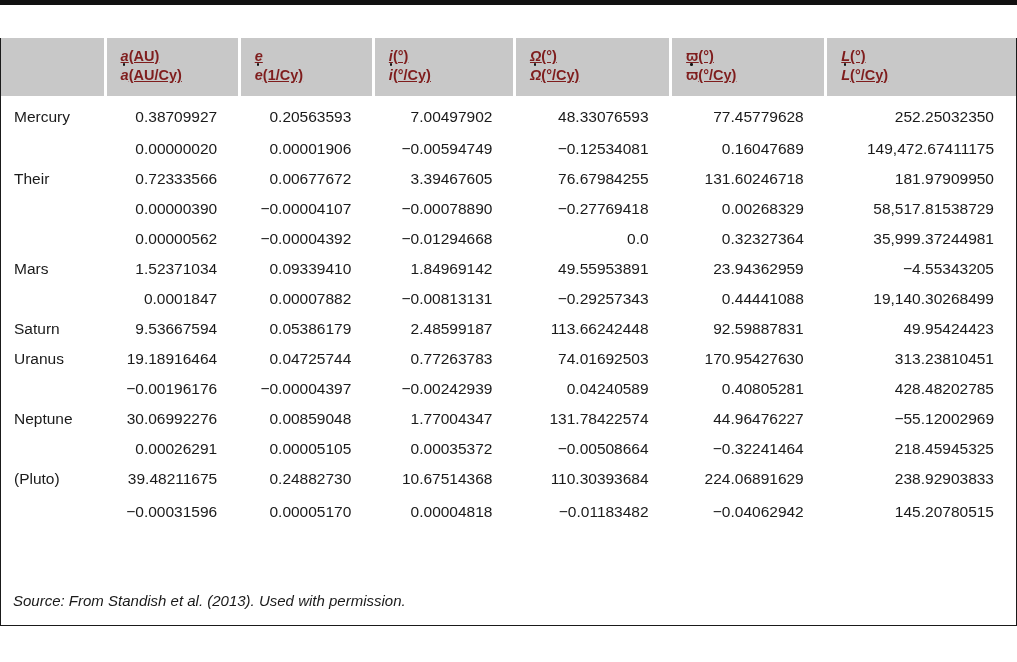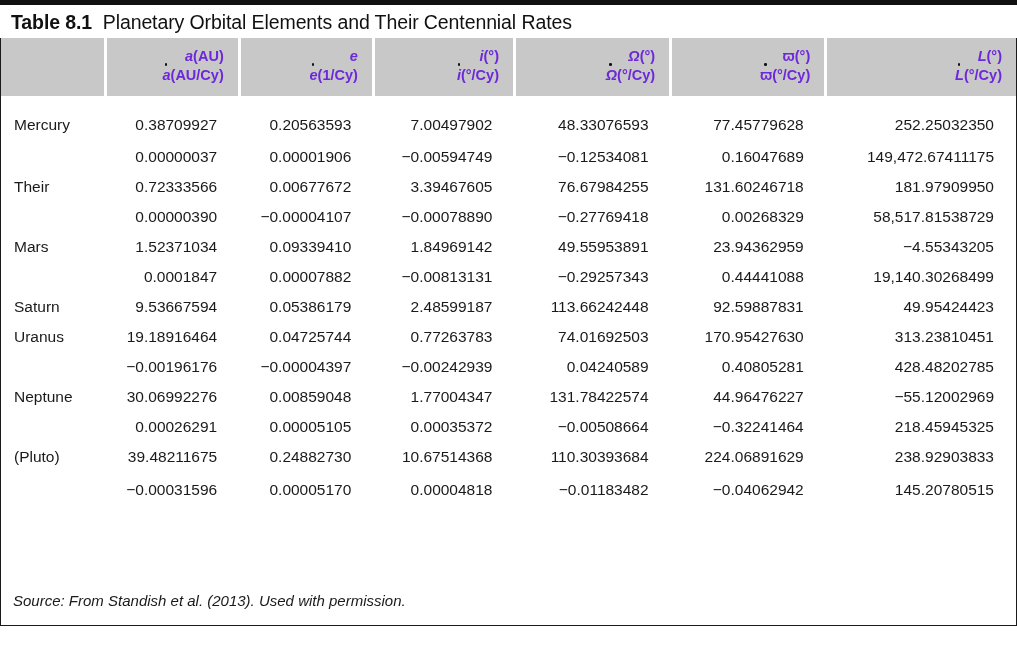--- a/index.html
+++ b/index.html
@@ -85,23 +85,24 @@
     background: #c8c8c8;
     border: none;
     border-right: 3px solid #ffffff;
     padding: 9px 14px 11px 14px;
     height: 54px;
     vertical-align: middle;
     box-sizing: border-box;
     font-weight: bold;
     font-size: 14.5px;
     line-height: 19px;
-    text-align: right;
-    color: #6d28d9;
+    text-align: left;
+    color: #7f1d1d;
     white-space: nowrap;
+    text-decoration: underline;
   }
   thead th:last-child { border-right: none; }
   thead th.h-label { padding: 0; }
 
   .hdr-line { display: block; }
   .hdr-line .sym {
     font-style: italic;
     font-weight: bold;
   }
   .hdr-line .sym-up {
@@ -141,21 +142,21 @@
     font-size: 15.5px;
   }
   tbody td.num {
     text-align: right;
     padding-right: 22px;
     font-variant-numeric: tabular-nums;
   }
   tbody tr.rate td.num {
     padding-right: 22px;
   }
-  tbody tr.first-body td { padding-top: 12px; height: 34px; margin-top: 24px; }
+  tbody tr.first-body td { padding-top: 4px; height: 34px; margin-top: 24px; }
   tbody tr.last-body td  { padding-bottom: 7px; height: 35px; }
 
   
   .source-box {
     position: absolute;
     left: 0;
     top: 580px;
     width: 1017px;
     height: 46px;
     box-sizing: border-box;
@@ -179,23 +180,20 @@
     white-space: nowrap;
   }
 </style>
 </head>
 <body>
 
 <div class="table-figure">
 
   <div class="top-rule"></div>
 
-  <div class="caption">
-    <span class="cap-num">Table 8.1</span><span>&nbsp;&nbsp;</span><span class="cap-title">Planetary Orbital Elements and Their Centennial Rates</span>
-  </div>
 
   <div class="table-box">
     <table class="grid">
       <colgroup>
         <col class="c-label">
           <col class="c-a">
           <col class="c-e">
           <col class="c-i">
           <col class="c-node">
           <col class="c-peri">
@@ -242,21 +240,21 @@
           <td class="name">Mercury</td>
           <td class="num">0.38709927</td>
           <td class="num">0.20563593</td>
           <td class="num">7.00497902</td>
           <td class="num">48.33076593</td>
           <td class="num">77.45779628</td>
           <td class="num">252.25032350</td>
         </tr>
         <tr class="rate">
           <td class="name"></td>
-          <td class="num">0.00000037</td>
+          <td class="num">0.00000020</td>
           <td class="num">0.00001906</td>
           <td class="num">−0.00594749</td>
           <td class="num">−0.12534081</td>
           <td class="num">0.16047689</td>
           <td class="num">149,472.67411175</td>
         </tr>
 
         <tr class="value-row">
           <td class="name">Their</td>
           <td class="num">0.72333566</td>
@@ -269,20 +267,29 @@
         <tr class="rate">
           <td class="name"></td>
           <td class="num">0.00000390</td>
           <td class="num">−0.00004107</td>
           <td class="num">−0.00078890</td>
           <td class="num">−0.27769418</td>
           <td class="num">0.00268329</td>
           <td class="num">58,517.81538729</td>
         </tr>
 
+        <tr class="rate">
+          <td class="name"></td>
+          <td class="num">0.00000562</td>
+          <td class="num">−0.00004392</td>
+          <td class="num">−0.01294668</td>
+          <td class="num">0.0</td>
+          <td class="num">0.32327364</td>
+          <td class="num">35,999.37244981</td>
+        </tr>
 
         <tr class="value-row">
           <td class="name">Mars</td>
           <td class="num">1.52371034</td>
           <td class="num">0.09339410</td>
           <td class="num">1.84969142</td>
           <td class="num">49.55953891</td>
           <td class="num">23.94362959</td>
           <td class="num">−4.55343205</td>
         </tr>

